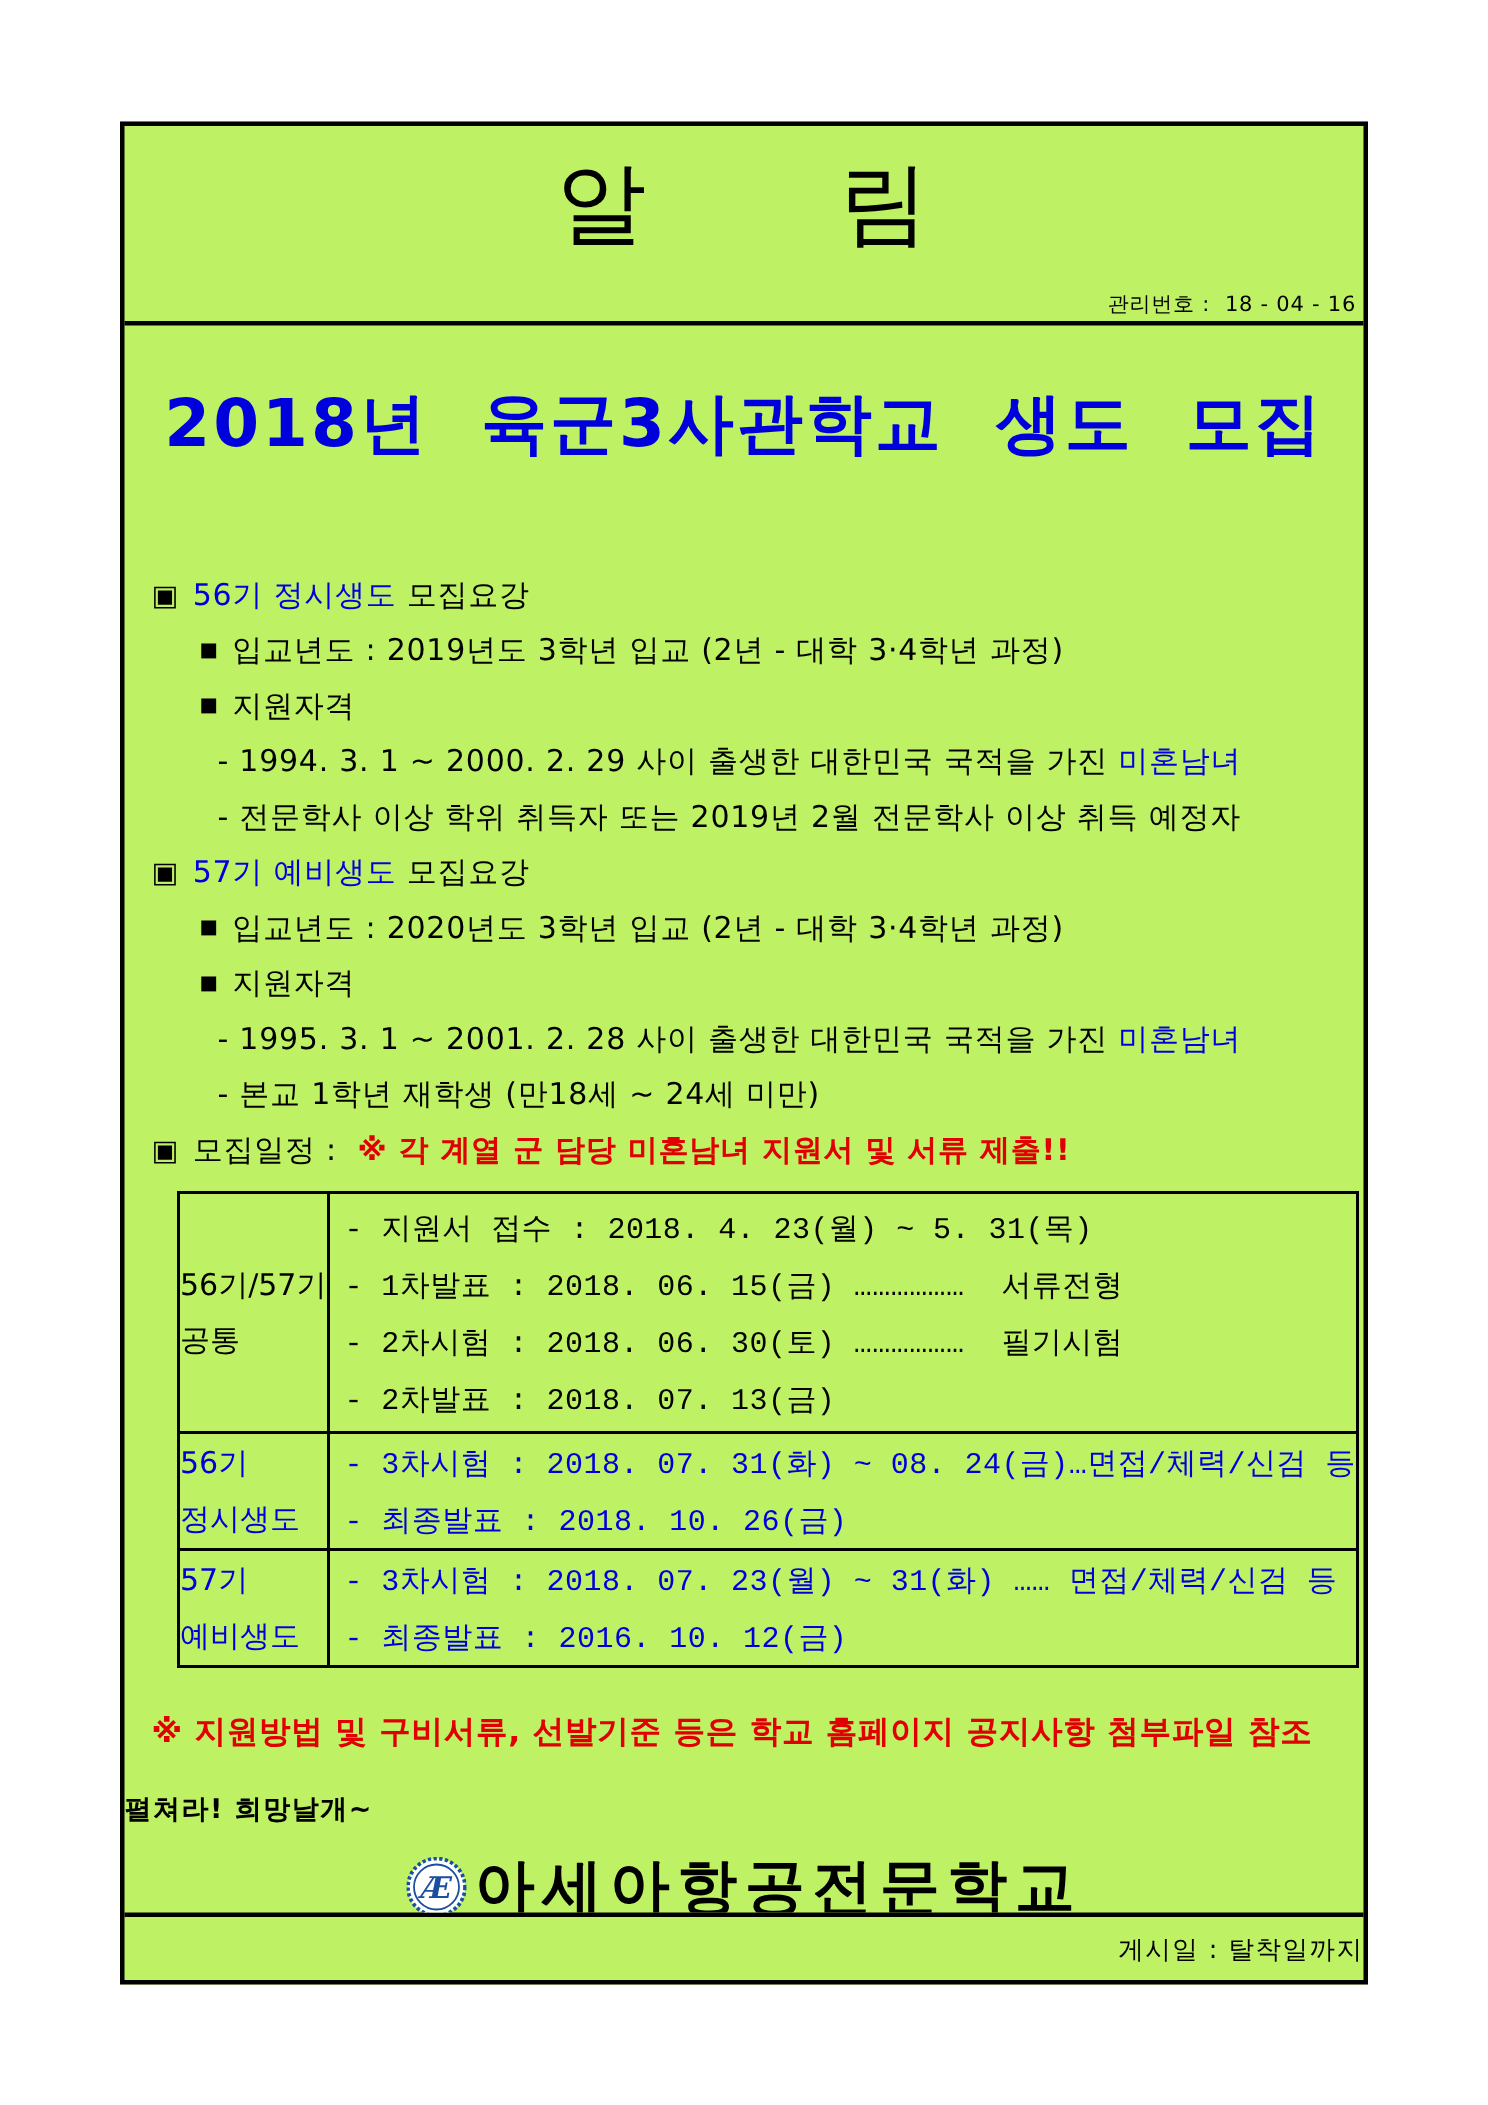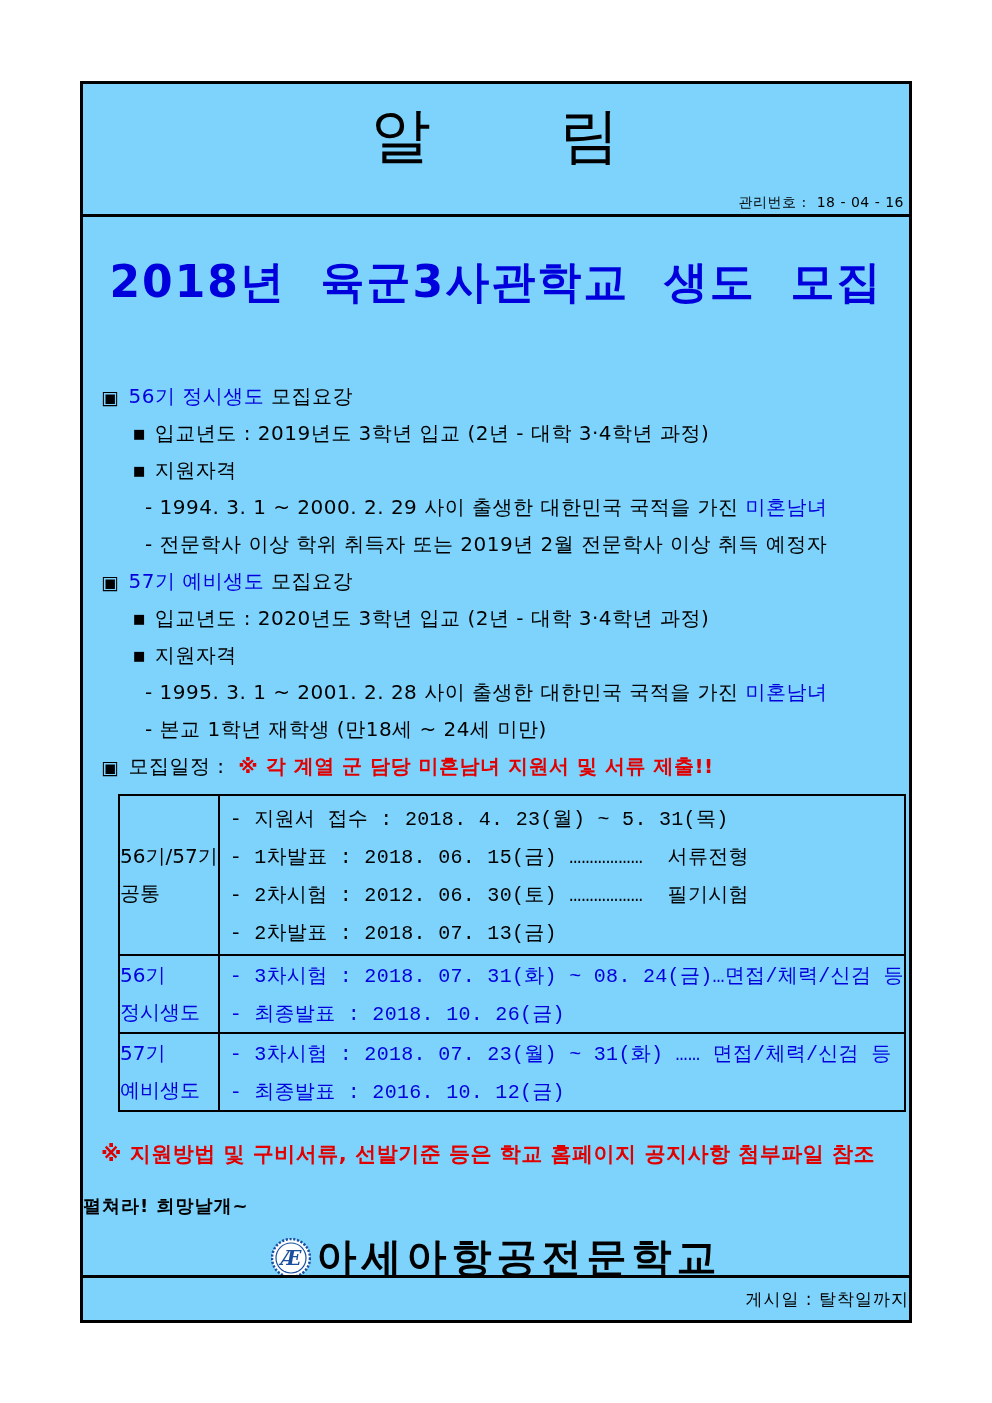--- a/index.html
+++ b/index.html
@@ -1,19 +1,19 @@
 <!DOCTYPE html>
 <html><head>
 <meta charset="utf-8">
 <style>
   * { margin:0; padding:0; box-sizing:border-box; }
   html,body { width:992px; height:1403px; background:#ffffff;
     font-family:"DejaVu Sans","Liberation Sans",sans-serif; color:#000; }
   .sheet { position:absolute; left:80px; top:81px; width:832px; height:1242px;
-    border:3px solid #000; display:flex; flex-direction:column; background:#7dd3fc; }
+    border:3px solid #000; display:flex; flex-direction:column; background:#bef264; }
 
   
   .hdr { position:relative; height:133px; border-bottom:3px solid #000; flex:none; }
   .notice-title { text-align:center; font-size:60px; font-weight:500;
     margin-top:12px; white-space:pre; letter-spacing:2px; }
   .doc-number { position:absolute; right:5px; bottom:2px; font-size:14px;
     white-space:pre; letter-spacing:0.5px; }
 
   
   .content { flex:1; position:relative; overflow:hidden; }
@@ -127,21 +127,21 @@
       <tbody>
           <tr class="row-common">
         <td class="label-cell">
           <div class="label-line">56기/57기</div>
           <div class="label-line">공통</div>
         </td>
         <td>
           <div class="pad">
             <div class="cell-line">- 지원서 접수 : 2018. 4. 23(월) ~ 5. 31(목)</div>
             <div class="cell-line">- 1차발표 : 2018. 06. 15(금) ………………  서류전형</div>
-            <div class="cell-line">- 2차시험 : 2012. 06. 30(토) ………………  필기시험</div>
+            <div class="cell-line">- 2차시험 : 2018. 06. 30(토) ………………  필기시험</div>
             <div class="cell-line">- 2차발표 : 2018. 07. 13(금)</div>
           </div>
         </td>
       </tr>
       <tr class="row2 t-blue">
         <td class="label-cell">
           <div class="label-line">56기</div>
           <div class="label-line">정시생도</div>
         </td>
         <td>

